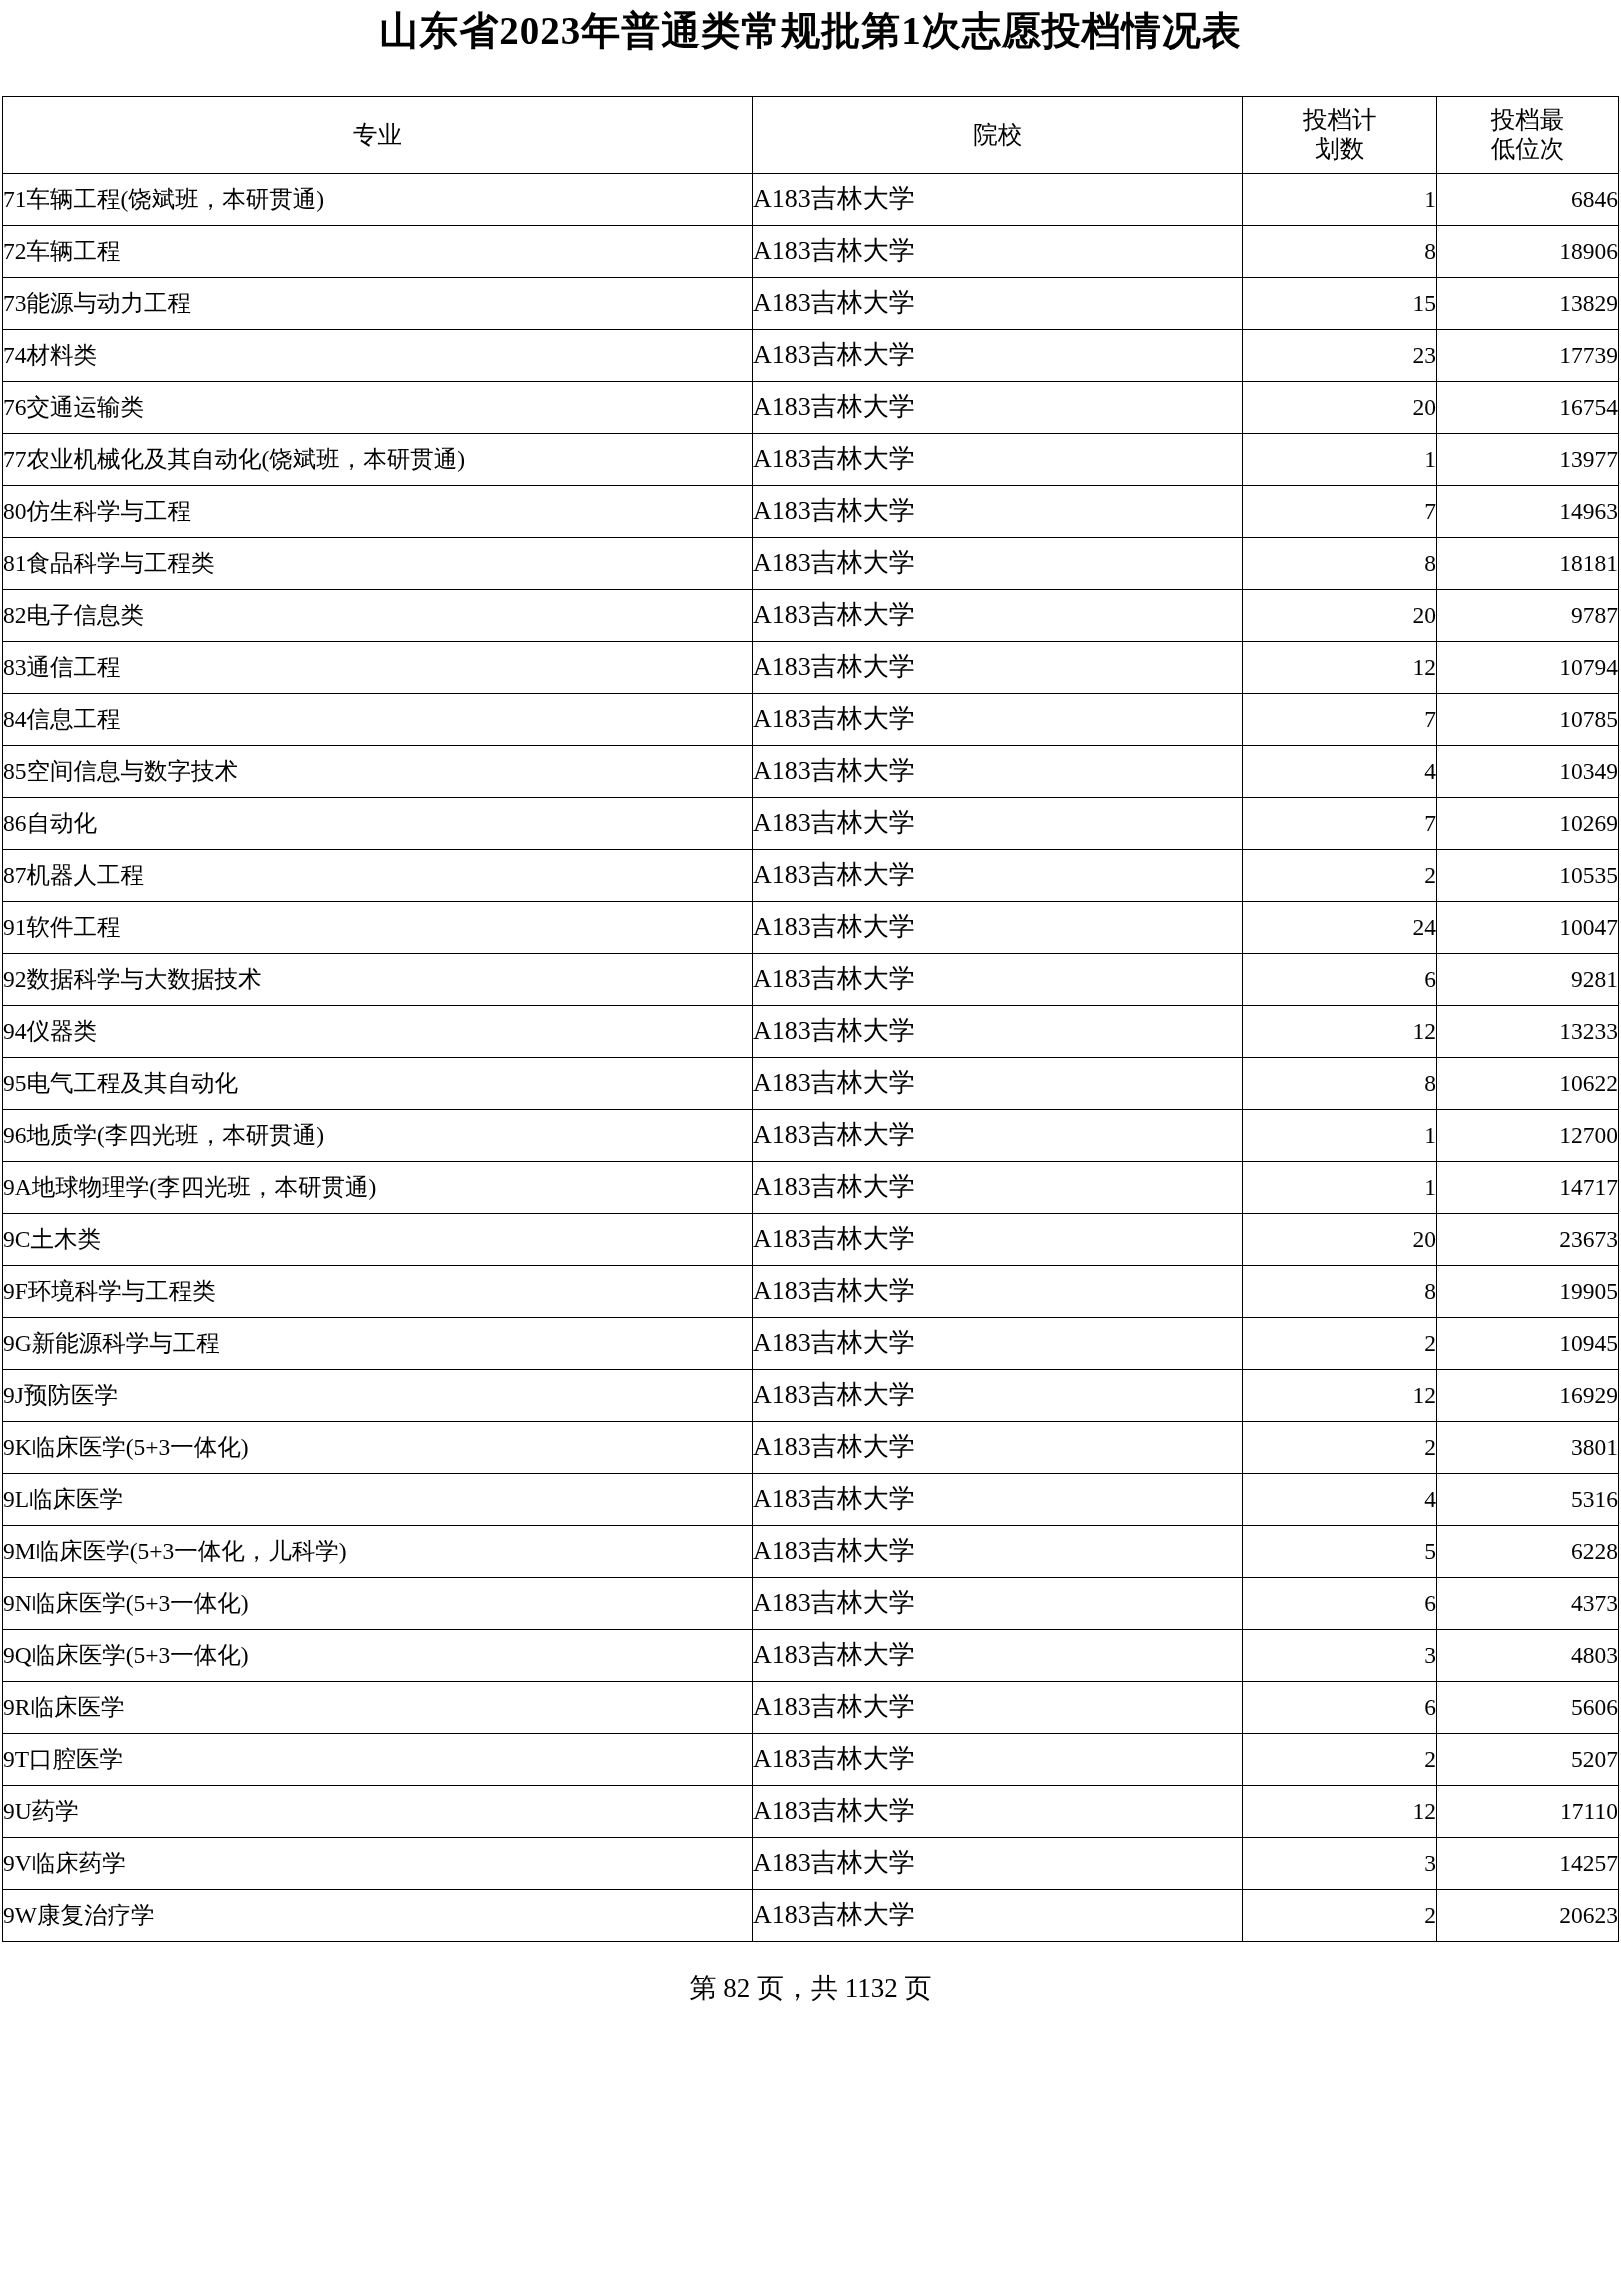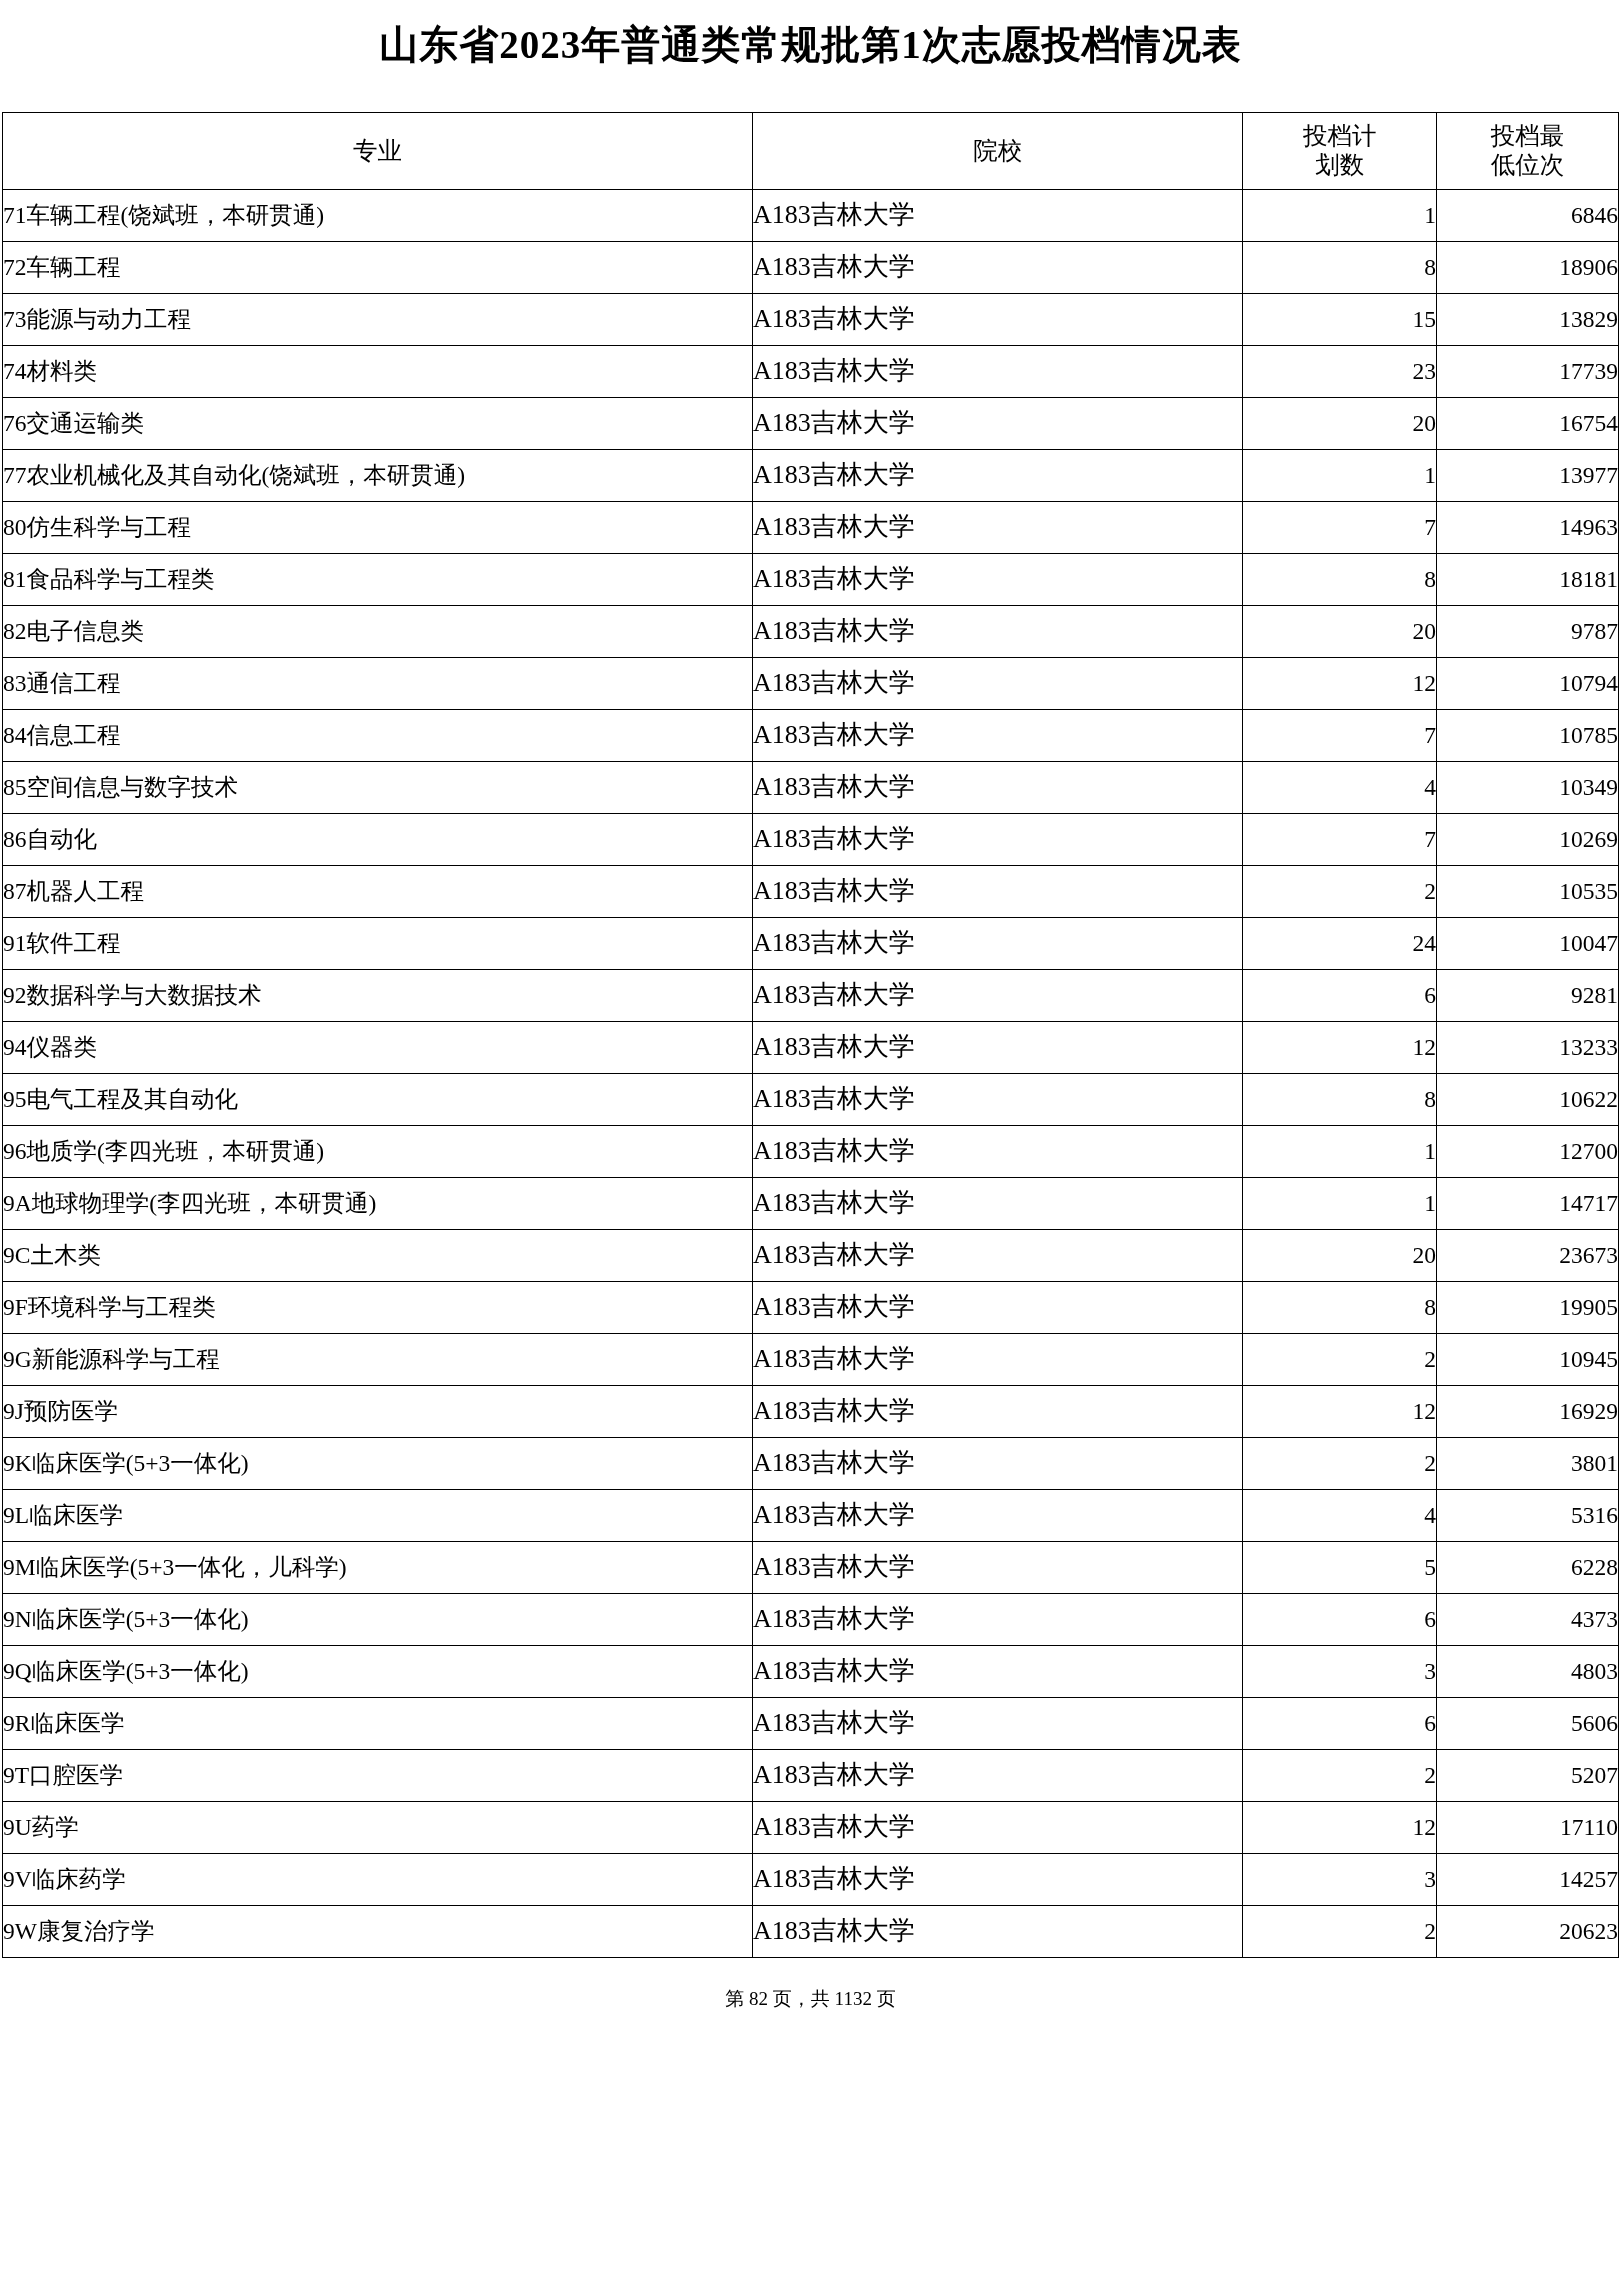--- a/index.html
+++ b/index.html
@@ -19,21 +19,21 @@
     height: 2293px;
     box-sizing: border-box;
     padding: 0;
     position: relative;
   }
   .doc-title {
     text-align: center;
     font-size: 39px;
     font-weight: bold;
     letter-spacing: 1px;
-    margin: 18px;
+    margin: 4px;
     padding-bottom: 21.6px;
     font-family: "Liberation Serif", "DejaVu Serif", serif;
   }
   .table-wrap {
     margin: 16px auto;
     width: 1617px;
   }
   table.main {
     border-collapse: collapse;
     width: 100%;
@@ -74,21 +74,21 @@
     padding-left: 11.8px;
     font-size: 26px;
   }
   td.num {
     text-align: right;
     padding-right: 13.7px;
     font-size: 23.5px;
   }
   .footer {
     text-align: center;
-    font-size: 19px;
+    font-size: 27px;
     margin-top: 28px;
     font-family: "Liberation Serif", "DejaVu Serif", serif;
   }
 </style>
 </head>
 <body>
 
 <div class="page">
 
   <h1 class="doc-title">山东省2023年普通类常规批第1次志愿投档情况表</h1>

